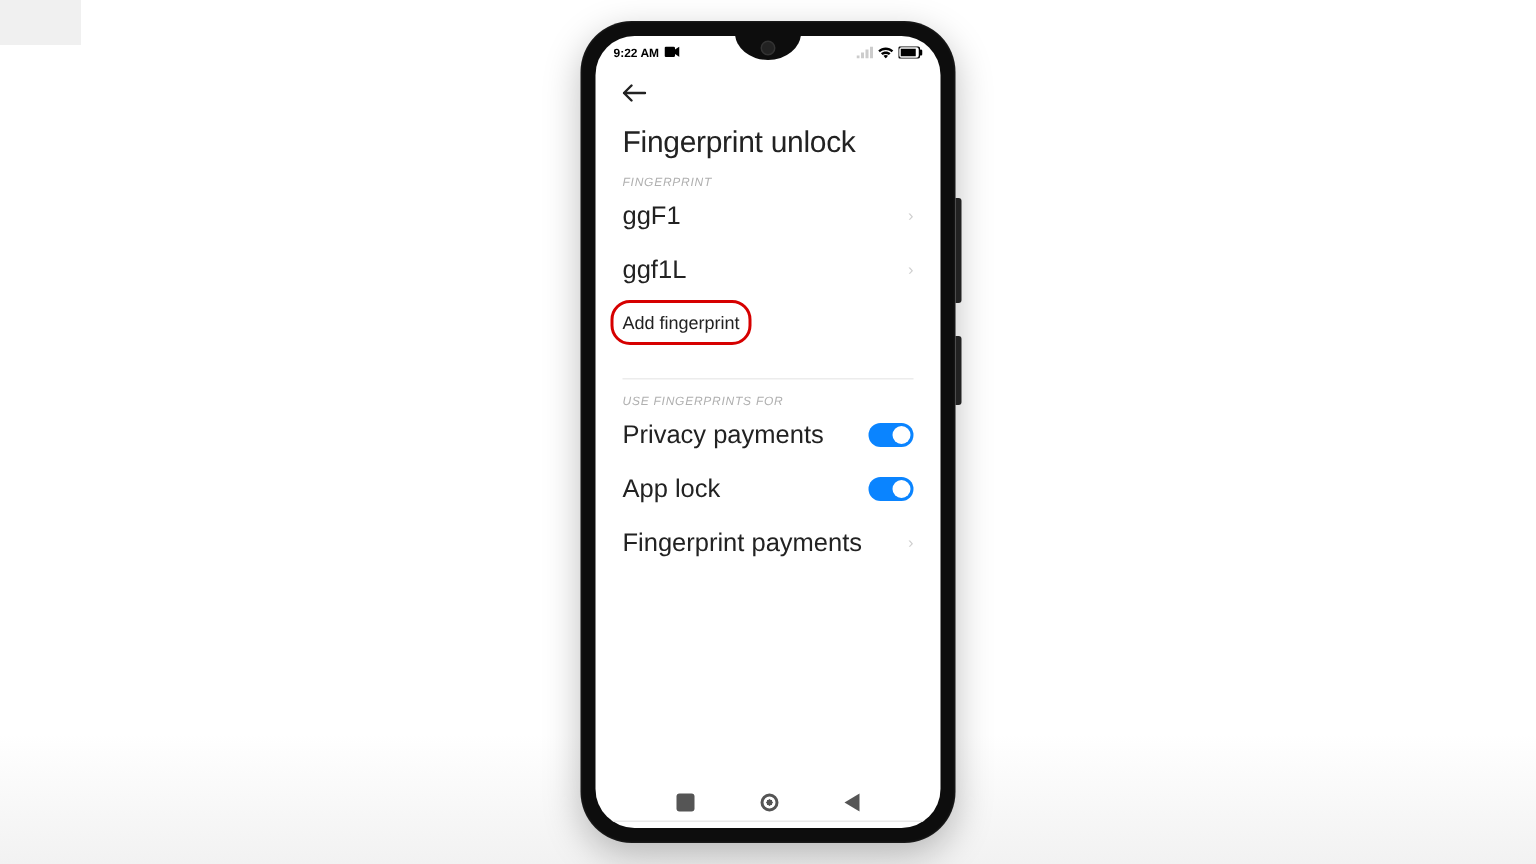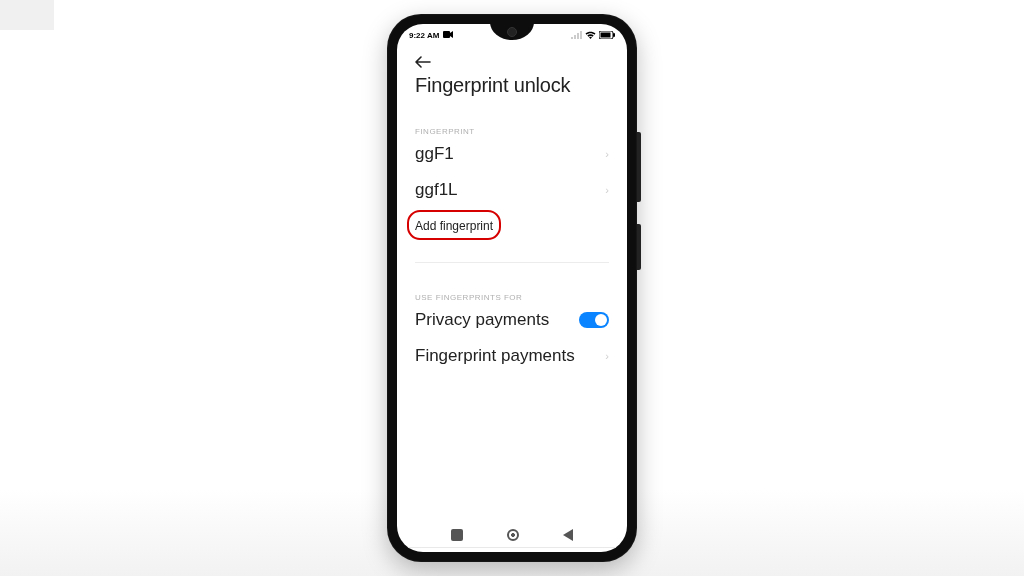--- a/index.html
+++ b/index.html
@@ -78,28 +78,30 @@
   }
   .sb-left { display:flex; gap:4px; align-items:center;}
   .sb-right { display:flex; gap:3px; align-items:center;}
   .sb-right svg { display:block; }
   .content { padding: 4px 18px 0 18px; }
   .back { height: 24px; display:flex; align-items:center; }
   .title {
     font-size: 20px;
     font-weight: 400;
     color: #222;
+    margin-top: 10px;
     letter-spacing: -0.2px;
   }
   .section-label {
     font-size: 8px;
     letter-spacing: 0.5px;
     color: #b0b0b0;
-    margin-top: 30px;
+    margin-top: 10px;
     text-transform: uppercase;
+    font-style: italic;
   }
   .row {
     display: flex;
     justify-content: space-between;
     align-items: center;
     height: 36px;
   }
   .row .label {
     font-size: 17px;
     color: #222;
@@ -232,20 +234,24 @@
 
       <div class="divider"></div>
 
       <div class="section-label">USE FINGERPRINTS FOR</div>
 
       <div class="row">
         <span class="label">Privacy payments</span>
         <span class="toggle"></span>
       </div>
 
+      <div class="row">
+        <span class="label">App lock</span>
+        <span class="toggle"></span>
+      </div>
 
       <div class="row">
         <span class="label">Fingerprint payments</span>
         <span class="chevron">›</span>
       </div>
     </div>
 
     <div class="navbar">
       <div class="navline"></div>
       <div class="shape nav-recent"></div>

